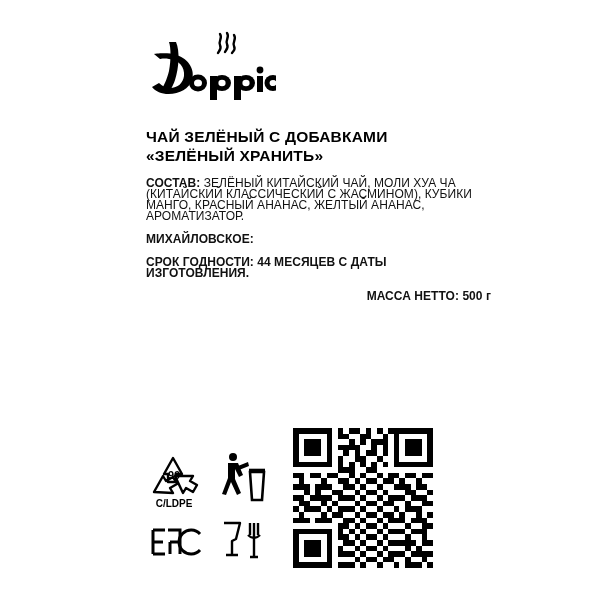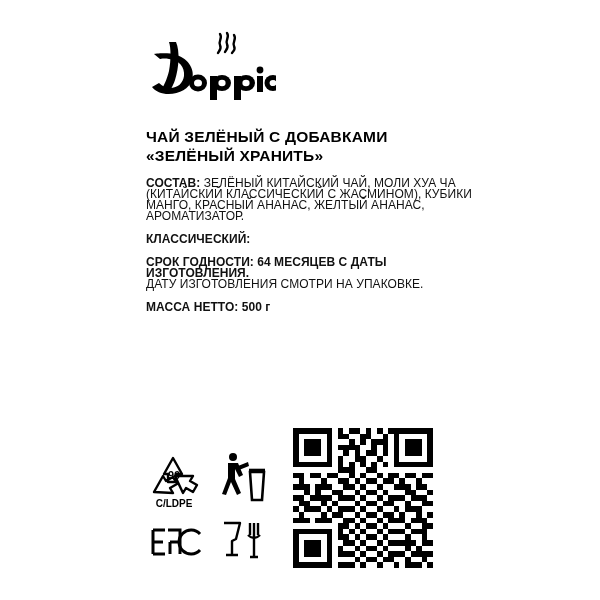--- a/index.html
+++ b/index.html
@@ -56,21 +56,21 @@
     top: 178px;
     width: 345px;
   }
   .para {
     font-size: 12px;
     line-height: 11px;
     margin-bottom: 12px;
     color: #111;
     letter-spacing: 0.05px;
   }
-  .para:last-child { margin-bottom: 0; }
+  .para:last-child { margin-bottom: 0; text-align: right; }
   .para b, .lead {
     font-weight: bold;
   }
 
   
   .symbols {
     position: absolute;
     left: 146px;
     top: 447px;
     width: 130px;
@@ -161,23 +161,23 @@
 
   <div class="title-block">
     <div class="title-line">ЧАЙ ЗЕЛЁНЫЙ С ДОБАВКАМИ</div>
     <div class="title-line">«ЗЕЛЁНЫЙ ХРАНИТЬ»</div>
   </div>
 
   <div class="body-block">
 
     <div class="para"><b>СОСТАВ:</b><span> ЗЕЛЁНЫЙ КИТАЙСКИЙ ЧАЙ, МОЛИ ХУА ЧА (КИТАЙСКИЙ КЛАССИЧЕСКИЙ С ЖАСМИНОМ), КУБИКИ МАНГО, КРАСНЫЙ АНАНАС, ЖЕЛТЫЙ АНАНАС, АРОМАТИЗАТОР.</span></div>
 
-    <div class="para"><b>КЛАССИЧЕСКИЙ:</b><br></div>
-
-    <div class="para"><b>СРОК ГОДНОСТИ: 64 МЕСЯЦЕВ С ДАТЫ ИЗГОТОВЛЕНИЯ.</b><br><span>ДАТУ ИЗГОТОВЛЕНИЯ СМОТРИ НА УПАКОВКЕ.</span></div>
+    <div class="para"><b>МИХАЙЛОВСКОЕ:</b><br></div>
+
+    <div class="para"><b>СРОК ГОДНОСТИ: 44 МЕСЯЦЕВ С ДАТЫ ИЗГОТОВЛЕНИЯ.</b><br></div>
 
 
     <div class="para"><b>МАССА НЕТТО:</b><b>  500 г</b></div>
 
   </div>
 
   <div class="symbols">
 
     <div class="sym-recycle">
       <svg width="56" height="58" viewBox="0 0 56 58" xmlns="http://www.w3.org/2000/svg">

